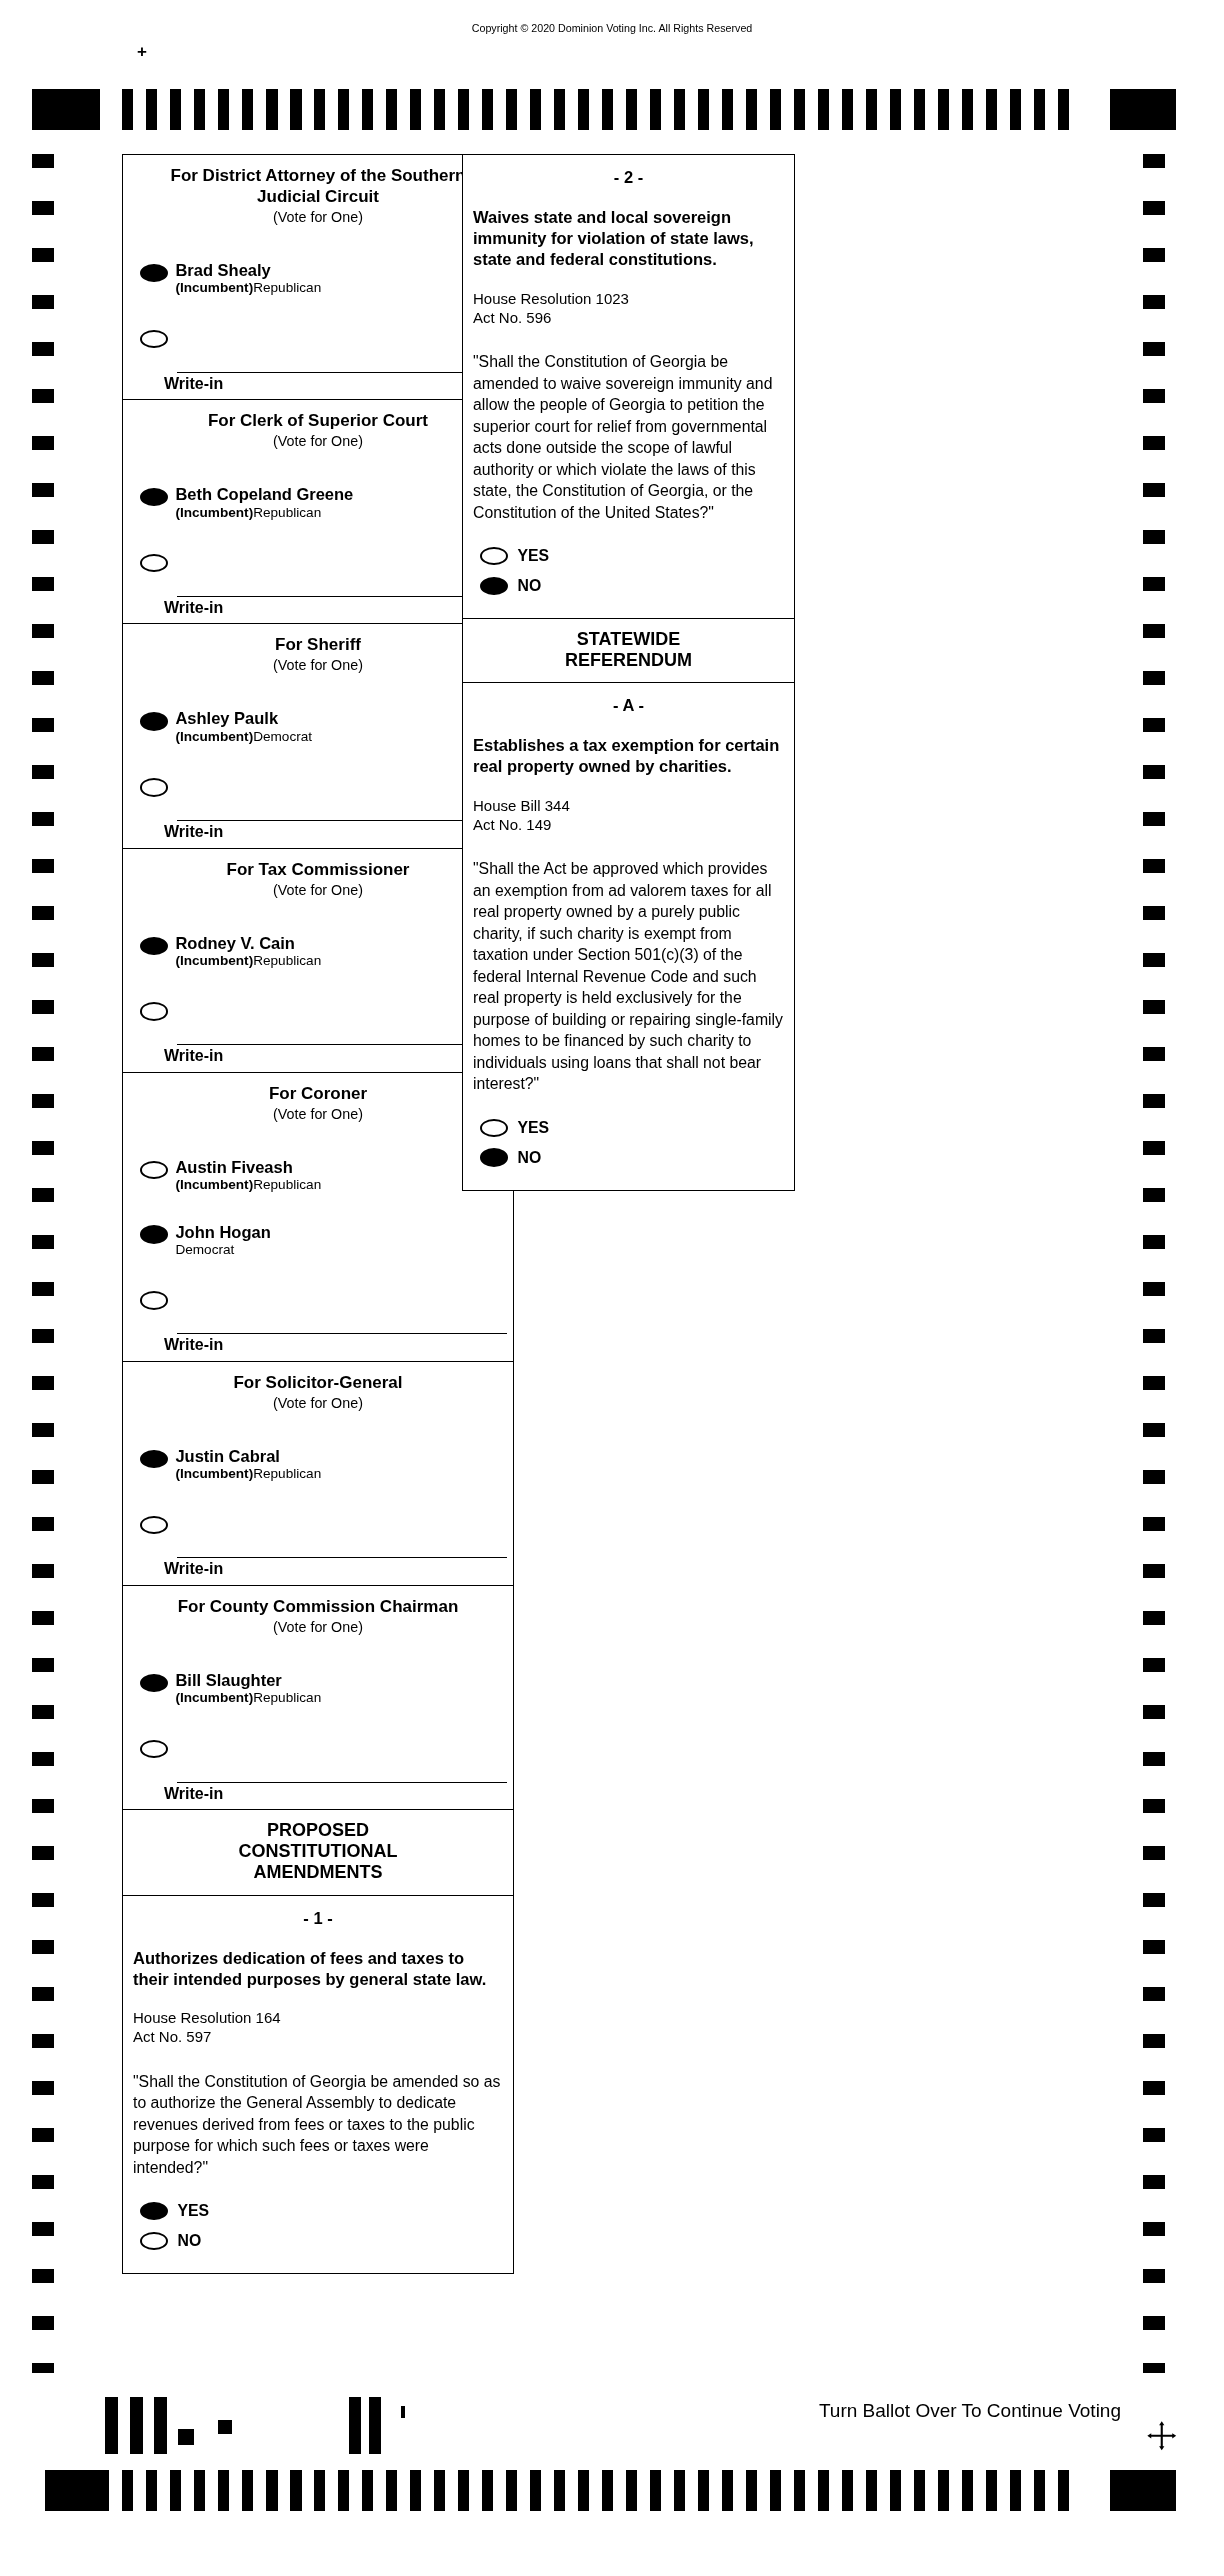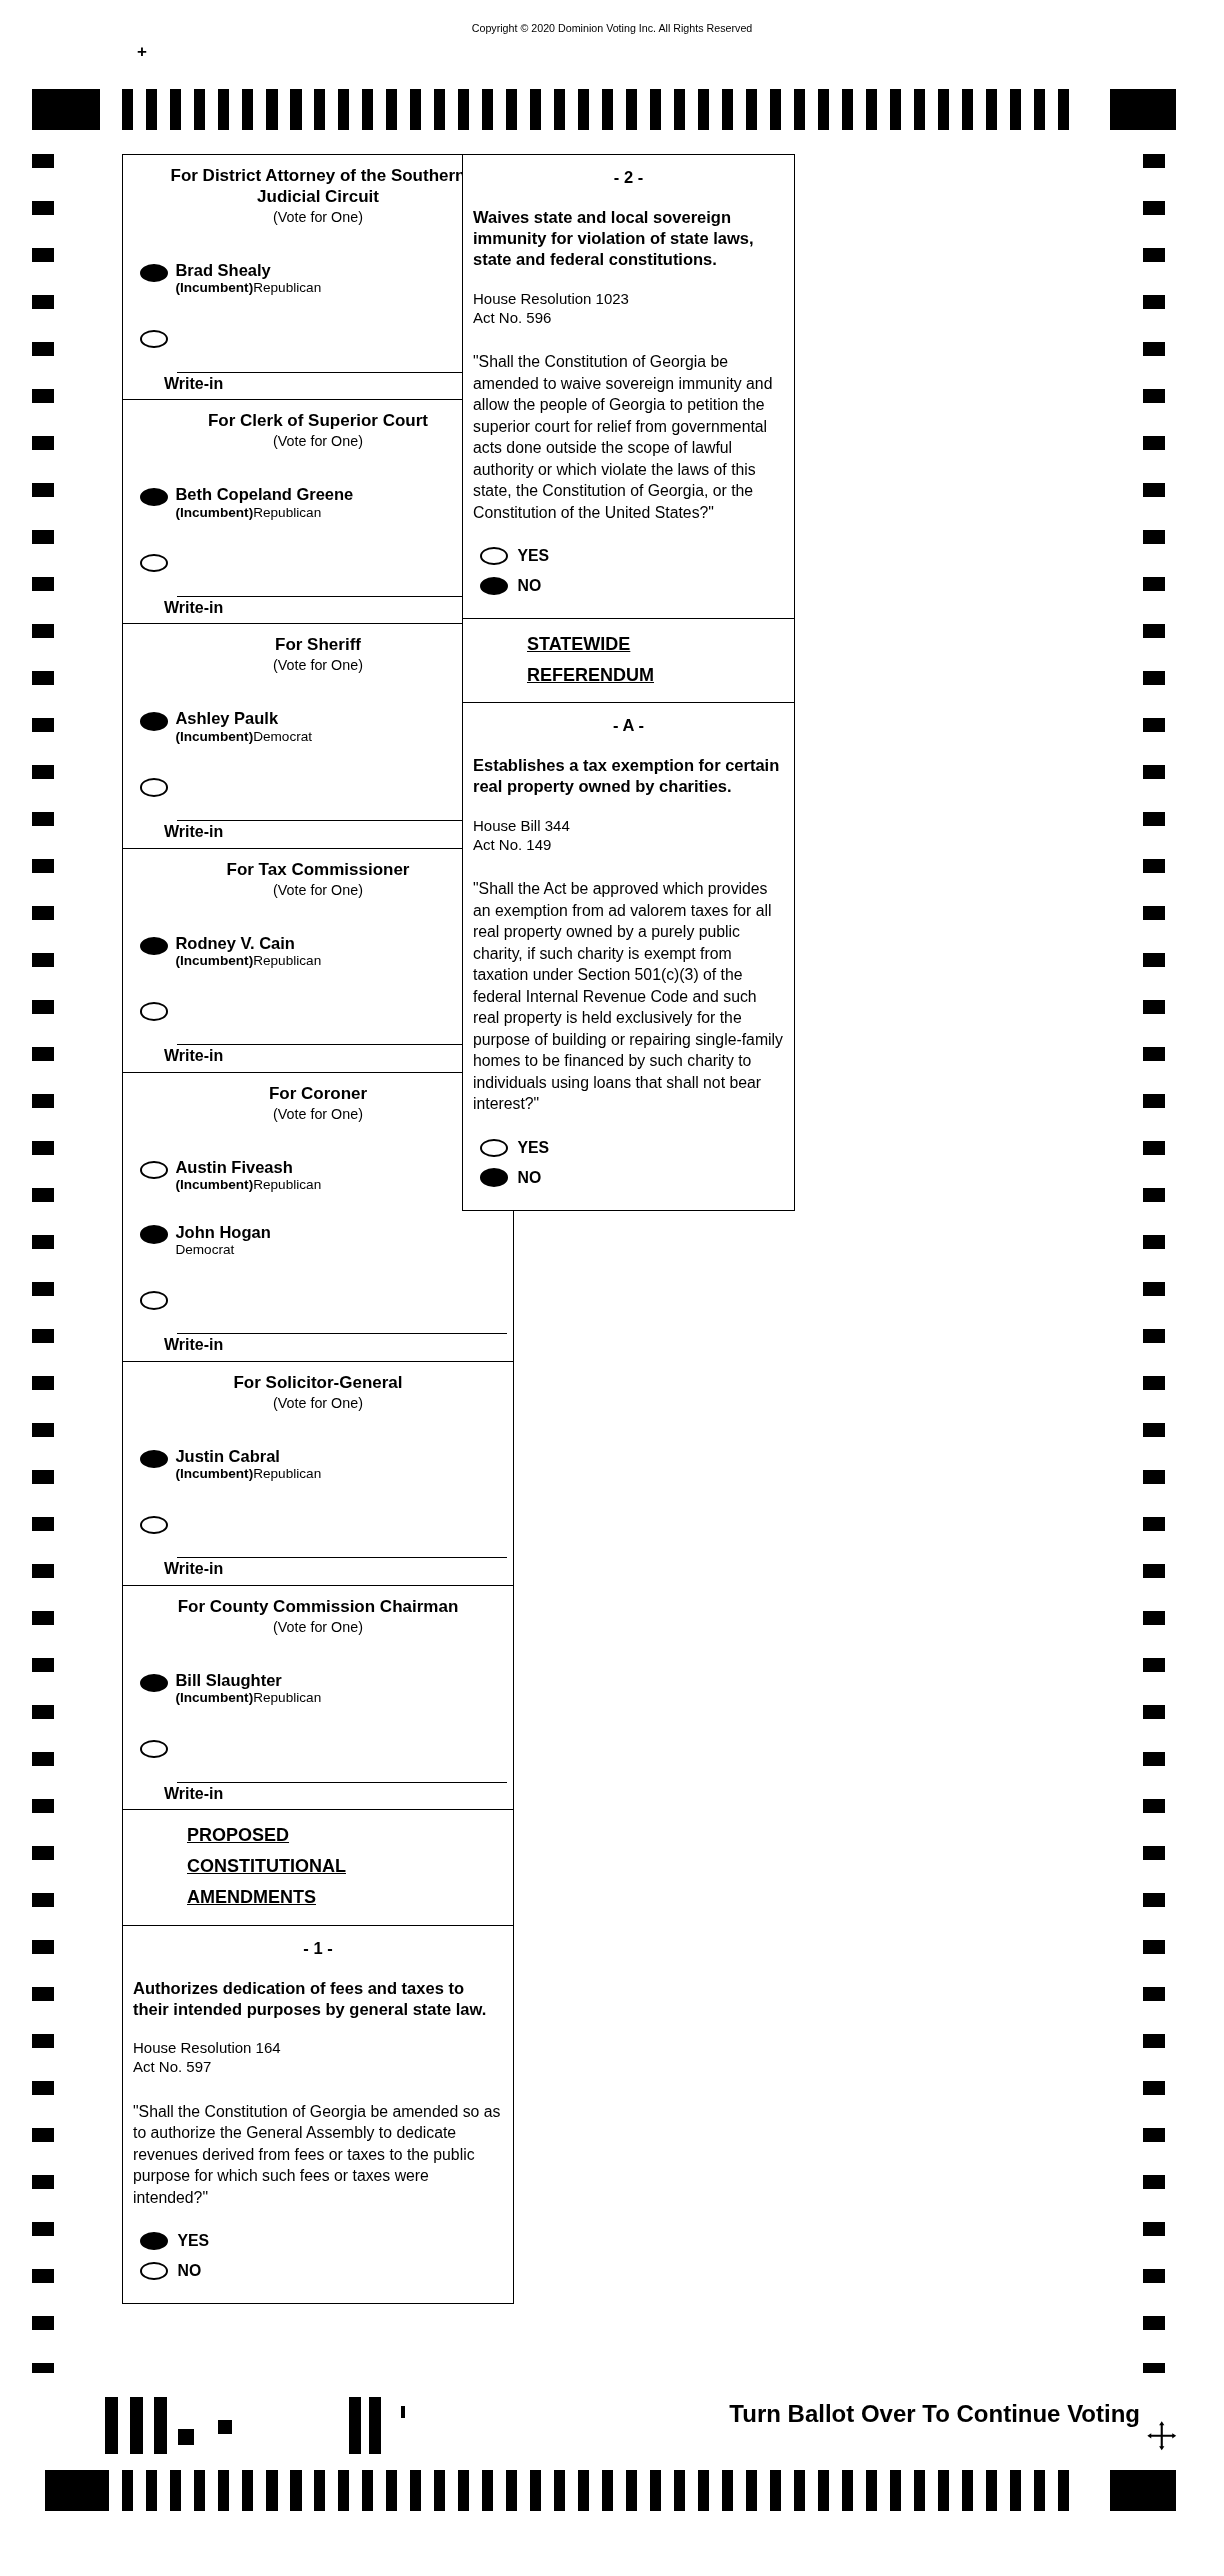--- a/index.html
+++ b/index.html
@@ -43,35 +43,35 @@
   .oval.filled { background:#000; }
   .cand .oval { margin-top:2.9px; }
   .cand-text { margin-left:7.9px; }
   .cand-name { font-weight:bold; font-size:16.5px; line-height:19.3px; }
   .cand-party { font-size:13.6px; line-height:16.5px; }
   .cand-party .pfx { font-weight:bold; margin-right:0; }
   .writein-oval { margin-top:33px; padding-left:16.5px; }
   .writein-line { border-bottom:1.4px solid #000; margin:21.5px 5.7px 0 54px; height:0; }
   .writein-label { font-weight:bold; font-size:16px; margin:2.1px 0 6.4px 41px; }
 
-  .section-header { border-bottom:1.4px solid #000; font-weight:bold; font-size:18px; line-height:31px;
-                    padding:10px 64px 11.5px;text-decoration:underline; }
+  .section-header { border-bottom:1.4px solid #000; font-weight:bold; font-size:18px; line-height:21px;
+                    text-align:center; padding:10px 64px 11.5px; }
   .rbox .section-header { border-bottom:none; }
 
   .measure { padding:0 10px 23px; }
   .m-number { font-weight:bold; font-size:16.5px; text-align:center; margin-top:13px; }
   .m-summary { font-weight:bold; font-size:16.5px; line-height:21px; margin-top:20px; }
   .m-source { font-size:15px; line-height:19.3px; margin-top:18.6px; }
   .m-question { font-size:15.8px; line-height:21.5px; margin-top:24px; }
   .m-choice { display:flex; align-items:center; margin-top:24px; padding-left:7.2px; }
   .m-choice + .m-choice { margin-top:11.5px; }
   .m-choice .label { font-weight:bold; font-size:15.8px; margin-left:9.3px; }
 
   
-  .turn-over { position:absolute; top:2400px; right:84px; font-weight:bold; font-size:24px; }
+  .turn-over { position:absolute; top:2400px; right:103px; font-weight:normal; font-size:19px; }
   .reg-mark { position:absolute; left:1146px; top:2420px; width:31.5px; height:31.5px; }
   .bc { position:absolute; background:#000; }
   .bc1 { left:105px; top:2397px; width:13px; height:57px; }
   .bc2 { left:130px; top:2397px; width:13px; height:57px; }
   .bc3 { left:154px; top:2397px; width:13px; height:57px; }
   .bc4 { left:178px; top:2429px; width:15.8px; height:15.8px; }
   .bc5 { left:218px; top:2420px; width:14.3px; height:14.3px; }
   .bc6 { left:349px; top:2397px; width:12px; height:57px; }
   .bc7 { left:369px; top:2397px; width:12px; height:57px; }
   .bc8 { left:401px; top:2406px; width:4.3px; height:11.5px; }

